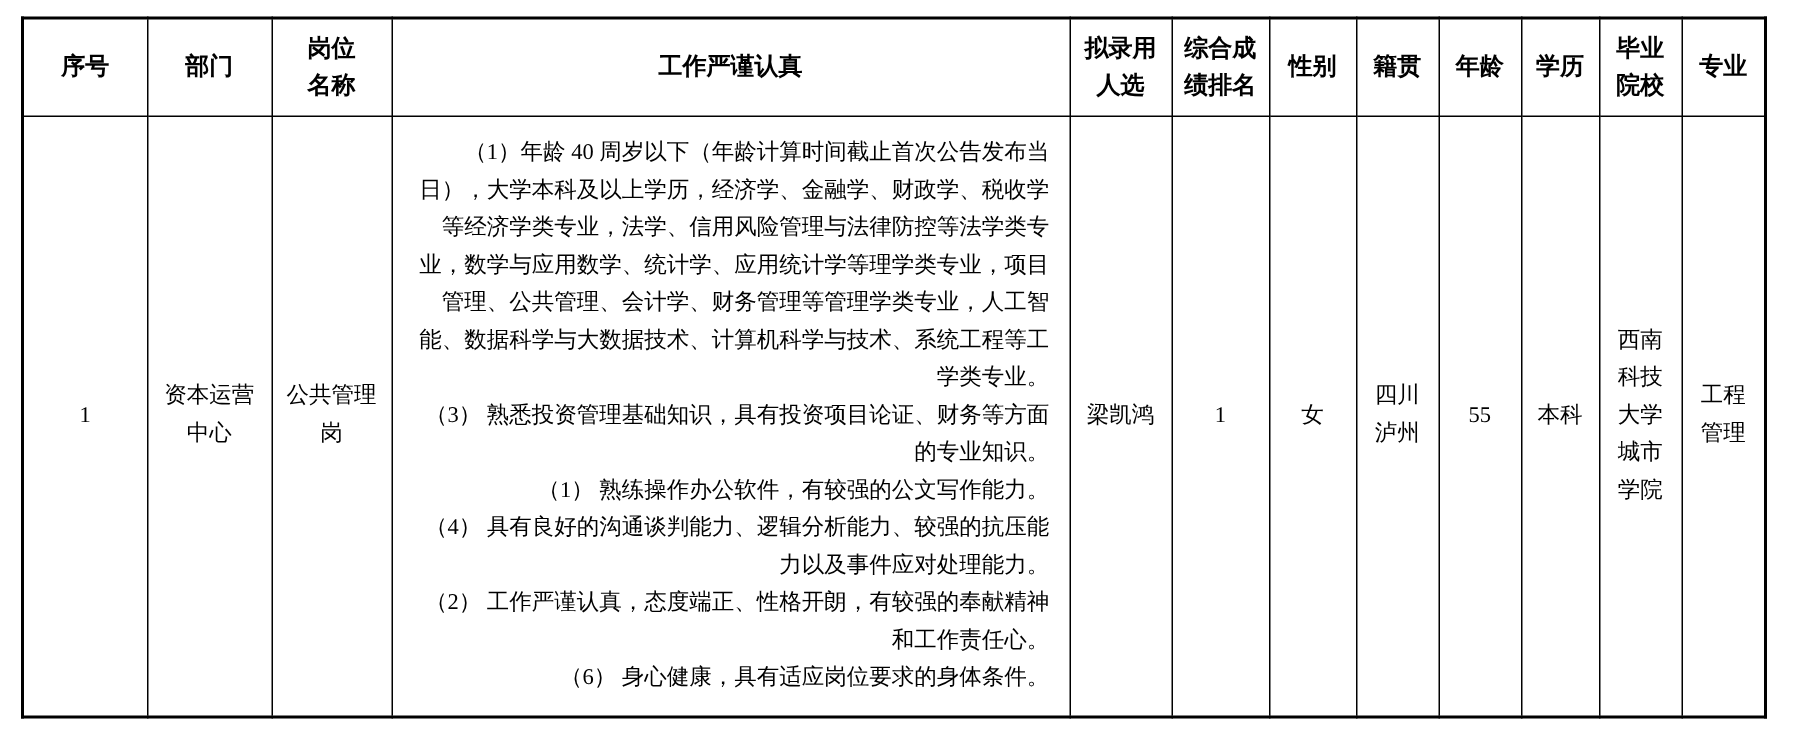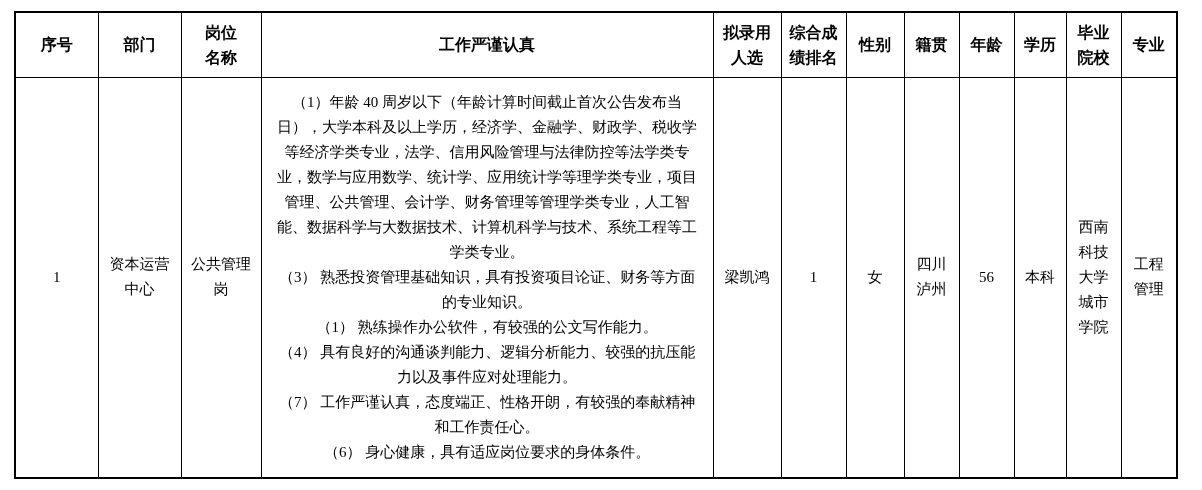--- a/index.html
+++ b/index.html
@@ -33,21 +33,21 @@
     overflow: hidden;
   }
   th {
     font-weight: bold;
     font-size: 16px;
     line-height: 25px;
   }
   tr.header-row { height: 65px; margin-top: 24px; }
   tr.data-row   { height: 401px; }
   td.req-cell {
-    text-align: center;
+    text-align: right;
     white-space: normal;
     padding: 4px 13px;
   }
   .req-item { line-height: 25px; }
 </style>
 </head>
 <body>
 
 <div class="page">
   <table class="roster">
@@ -90,29 +90,29 @@
         <td>1</td>
         <td>资本运营
 中心</td>
         <td>公共管理
 岗</td>
         <td class="req-cell">
           <div class="req-item">（1）年龄 40 周岁以下（年龄计算时间截止首次公告发布当日），大学本科及以上学历，经济学、金融学、财政学、税收学等经济学类专业，法学、信用风险管理与法律防控等法学类专业，数学与应用数学、统计学、应用统计学等理学类专业，项目管理、公共管理、会计学、财务管理等管理学类专业，人工智能、数据科学与大数据技术、计算机科学与技术、系统工程等工学类专业。</div>
           <div class="req-item">（3） 熟悉投资管理基础知识，具有投资项目论证、财务等方面的专业知识。</div>
           <div class="req-item">（1） 熟练操作办公软件，有较强的公文写作能力。</div>
           <div class="req-item">（4） 具有良好的沟通谈判能力、逻辑分析能力、较强的抗压能力以及事件应对处理能力。</div>
-          <div class="req-item">（7） 工作严谨认真，态度端正、性格开朗，有较强的奉献精神和工作责任心。</div>
+          <div class="req-item">（2） 工作严谨认真，态度端正、性格开朗，有较强的奉献精神和工作责任心。</div>
           <div class="req-item">（6） 身心健康，具有适应岗位要求的身体条件。</div>
         </td>
         <td>梁凯鸿</td>
         <td>1</td>
         <td>女</td>
         <td>四川
 泸州</td>
-        <td>56</td>
+        <td>55</td>
         <td>本科</td>
         <td>西南
 科技
 大学
 城市
 学院</td>
         <td>工程
 管理</td>
       </tr>
     </tbody>

